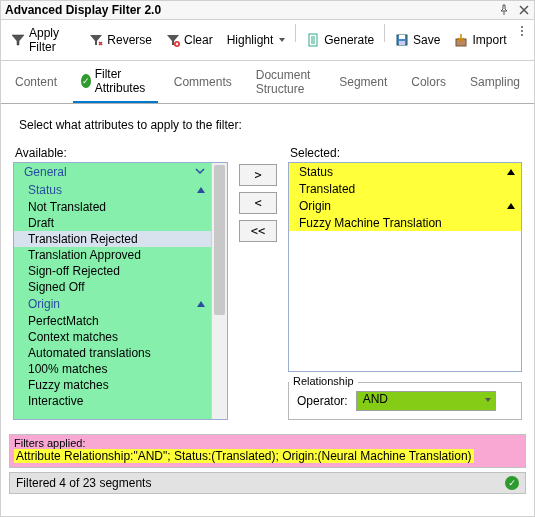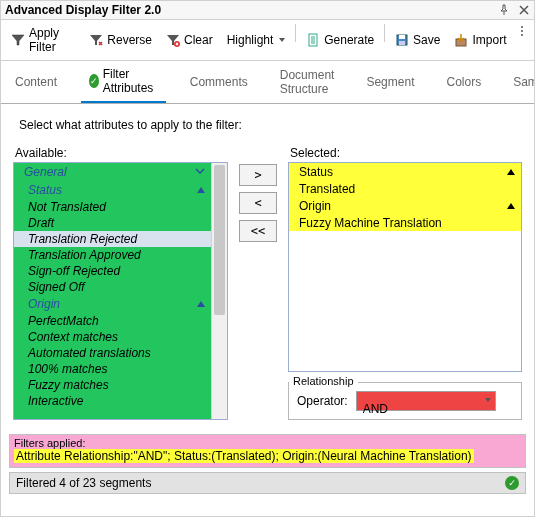--- a/index.html
+++ b/index.html
@@ -56,21 +56,21 @@
     flex-direction: column;
     align-items: center;
     gap: 2px;
     margin-left: auto;
     padding: 2px 0;
     cursor: default;
   }
   .vdots span { width: 2px; height: 2px; background: #555; border-radius: 50%; }
   .tabs {
     display: flex;
-    gap: 16px;
+    gap: 8px;
     padding: 0 6px;
     border-bottom: 1px solid #b0b0b0;
     background: #fff;
   }
   .tab {
     padding: 6px 8px;
     font-size: 12px;
     color: #666;
     cursor: default;
     display: flex;
@@ -92,22 +92,21 @@
   }
   .colL { width: 215px; }
   .colM { width: 40px; display: flex; flex-direction: column; gap: 6px; align-items: center; padding-top: 18px; }
   .colR { flex: 1; }
   .lblh { margin: 0 0 2px 2px; }
   .listbox {
     border: 1px solid #9aaed2;
     height: 258px;
     overflow: hidden;
     position: relative;
-    background: #22c55e;
-    font-style: italic;
+    background: #86efac;
   }
   .listbox .sb {
     position: absolute; right: 0; top: 0; bottom: 0; width: 16px;
     background: #f0f0f0; border-left: 1px solid #d0d0d0;
   }
   .listbox .sb .thumb {
     position: absolute; left: 2px; right: 2px; top: 2px; height: 150px;
     background: #c8c8c8; border-radius: 2px;
   }
   .listbox .inner { position: absolute; left: 0; right: 16px; top: 0; bottom: 0; overflow: hidden; }
@@ -165,22 +164,22 @@
     padding: 8px 8px 8px 8px;
     position: relative;
   }
   .fieldset .legend {
     position: absolute; top: -8px; left: 0;
     background: #fff; padding: 0 4px; font-size: 11px; color: #000;
   }
   .oprow { display: flex; align-items: center; gap: 8px; }
   .select {
     border: 1px solid #a0a0a0;
-    background: #ef4444;
-    padding: 10px 18px 2px 6px;
+    background: #84cc16;
+    padding: 0 18px 2px 6px;
     position: relative;
     width: 140px;
     height: 20px;
   }
   .select .arrow {
     position: absolute; right: 4px; top: 6px;
   }
   .filters-applied {
     margin: 8px 8px 2px 8px;
     border: 1px solid #c0c0c0;

